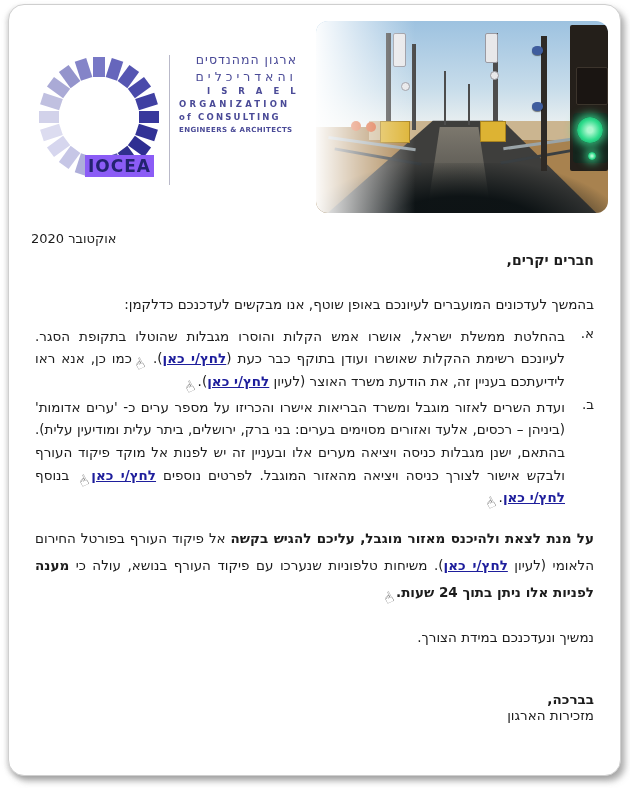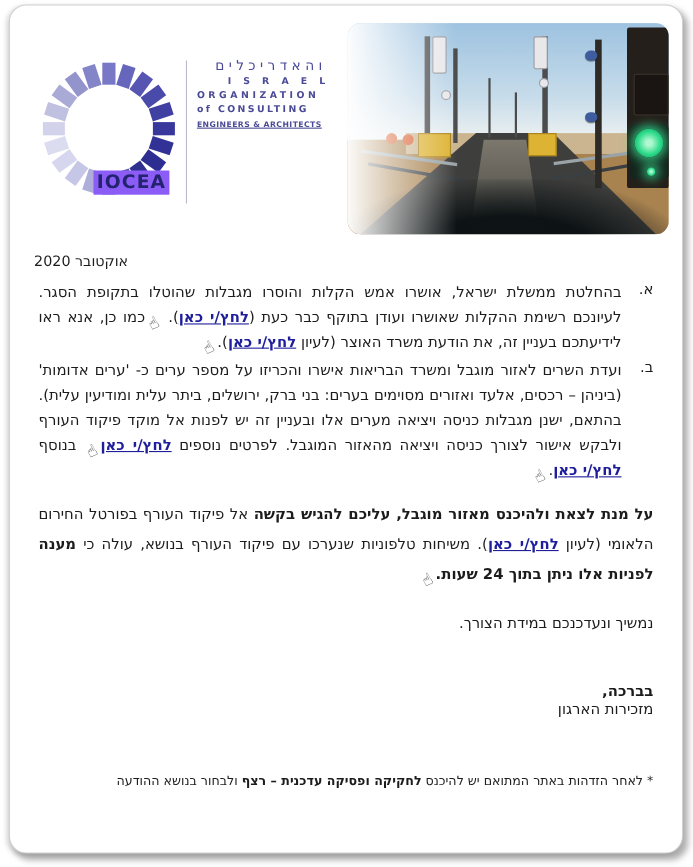--- a/index.html
+++ b/index.html
@@ -18,21 +18,21 @@
   .header { position:relative; height:212px; direction:ltr; }
   .logo { position:absolute; left:18px; top:44px; width:270px; height:150px; }
   .ring { position:absolute; left:8px; top:4px; width:128px; height:128px; }
   .iocea { position:absolute; left:58px; top:106px; background:#8b5cf6; padding:1px 3px;
            color:#232370; font-weight:bold; font-size:17px; letter-spacing:1px; }
   .logo-divider { position:absolute; left:142px; top:6px; width:1px; height:130px; background:#b9b9c9; }
   .logo-text { position:absolute; left:152px; top:2px; width:118px; direction:rtl; color:#4a4a97; }
   .hl { font-size:12.5px; line-height:17px; white-space:nowrap; }
   .hl1 { letter-spacing:1px; } .hl2 { letter-spacing:4px; } .hl3 { letter-spacing:7px; } .hl4 { letter-spacing:12px; }
   .el { direction:ltr; text-align:left; font-size:8.5px; line-height:13px; font-weight:bold; white-space:nowrap; }
-  .el1 { letter-spacing:11px;padding-left:28px; } .el2 { letter-spacing:3.2px; } .el3 { letter-spacing:2.2px; } .el4 { font-size:7px; letter-spacing:.4px;text-decoration:underline; }
+  .el1 { letter-spacing:11px;padding-left:28px; } .el2 { letter-spacing:3.2px; } .el3 { letter-spacing:2.2px; } .el4 { font-size:7px; letter-spacing:.4px; }
 
   
   .photo { position:absolute; right:12px; top:16px; width:292px; height:192px; border-radius:12px; overflow:hidden; }
   .sky { position:absolute; inset:0; background:linear-gradient(to bottom,#9dc2e0 0%,#c7dcea 35%,#ecf1f1 55%,#e7e3d8 60%); }
   .ground { position:absolute; left:0; right:0; top:55%; bottom:0; background:#a8824f; }
   .far-road { position:absolute; left:18%; right:8%; top:52%; height:10%; background:#cbb590; }
   .road { position:absolute; inset:0; background:#3e3e3c;
           clip-path:polygon(4% 100%, 96% 100%, 64% 52%, 40% 52%); }
   .road-shine { position:absolute; left:38%; width:22%; top:55%; bottom:0;
           background:linear-gradient(to bottom,rgba(200,190,170,.45),rgba(90,88,80,.2)); 
@@ -98,20 +98,21 @@
           <rect x="-6" y="-60" width="12" height="20" fill="#dcdcf0" transform="translate(64,64) rotate(252)"></rect>
           <rect x="-6" y="-60" width="12" height="20" fill="#d2d2ea" transform="translate(64,64) rotate(270)"></rect>
           <rect x="-6" y="-60" width="12" height="20" fill="#c0c0e0" transform="translate(64,64) rotate(288)"></rect>
           <rect x="-6" y="-60" width="12" height="20" fill="#aaaad6" transform="translate(64,64) rotate(306)"></rect>
           <rect x="-6" y="-60" width="12" height="20" fill="#9494cc" transform="translate(64,64) rotate(324)"></rect>
           <rect x="-6" y="-60" width="12" height="20" fill="#8484c8" transform="translate(64,64) rotate(342)"></rect>
         </svg>
       <div class="iocea" style="color: rgb(35, 35, 112);">IOCEA</div>
       <div class="logo-divider"></div>
       <div class="logo-text" style="color: rgb(74, 74, 151);">
+        <div class="hl hl1">ארגון המהנדסים</div>
         <div class="hl hl2">והאדריכלים</div>
         <div class="el el1">ISRAEL</div>
         <div class="el el2">ORGANIZATION</div>
         <div class="el el3">of CONSULTING</div>
         <div class="el el4">ENGINEERS &amp; ARCHITECTS</div>
       </div>
     </div>
 
     <div class="photo">
       <div class="sky"></div>
@@ -149,20 +150,22 @@
       <div class="tl-housing" style="left:88%;top:48%;width:12%;height:26%;"></div>
       <div class="green-light" style="left:89.5%;top:50%;width:26px;height:26px;"></div>
       <div class="green-light" style="left:93%;top:68%;width:8px;height:8px;"></div>
       <div class="dash"></div>
       <div class="haze"></div>
     </div>
   </div>
 
   <div class="content">
     <div class="date">אוקטובר 2020</div>
+    <div class="greeting">חברים יקרים,</div>
+    <p class="intro">בהמשך לעדכונים המועברים לעיונכם באופן שוטף, אנו מבקשים לעדכנכם כדלקמן:</p>
 
     <div class="list">
       <div class="item">
         <span class="marker">א.</span>
         <div class="item-text"><span>בהחלטת ממשלת ישראל, אושרו אמש הקלות והוסרו מגבלות שהוטלו בתקופת הסגר. לעיונכם רשימת ההקלות שאושרו ועודן בתוקף כבר כעת (</span><span class="link">לחץ/י כאן</span><span>). </span><span class="hand">☝</span><span>כמו כן, אנא ראו לידיעתכם בעניין זה, את הודעת משרד האוצר (לעיון </span><span class="link">לחץ/י כאן</span><span>).</span><span class="hand">☝</span></div>
       </div>
       <div class="item">
         <span class="marker">ב.</span>
         <div class="item-text"><span>ועדת השרים לאזור מוגבל ומשרד הבריאות אישרו והכריזו על מספר ערים כ- 'ערים אדומות' (ביניהן – רכסים, אלעד ואזורים מסוימים בערים: בני ברק, ירושלים, ביתר עלית ומודיעין עלית). בהתאם, ישנן מגבלות כניסה ויציאה מערים אלו ובעניין זה יש לפנות אל מוקד פיקוד העורף ולבקש אישור לצורך כניסה ויציאה מהאזור המוגבל. לפרטים נוספים </span><span class="link">לחץ/י כאן</span><span class="hand">☝</span><span> בנוסף </span><span class="link">לחץ/י כאן</span><span>.</span><span class="hand">☝</span></div>
       </div>

